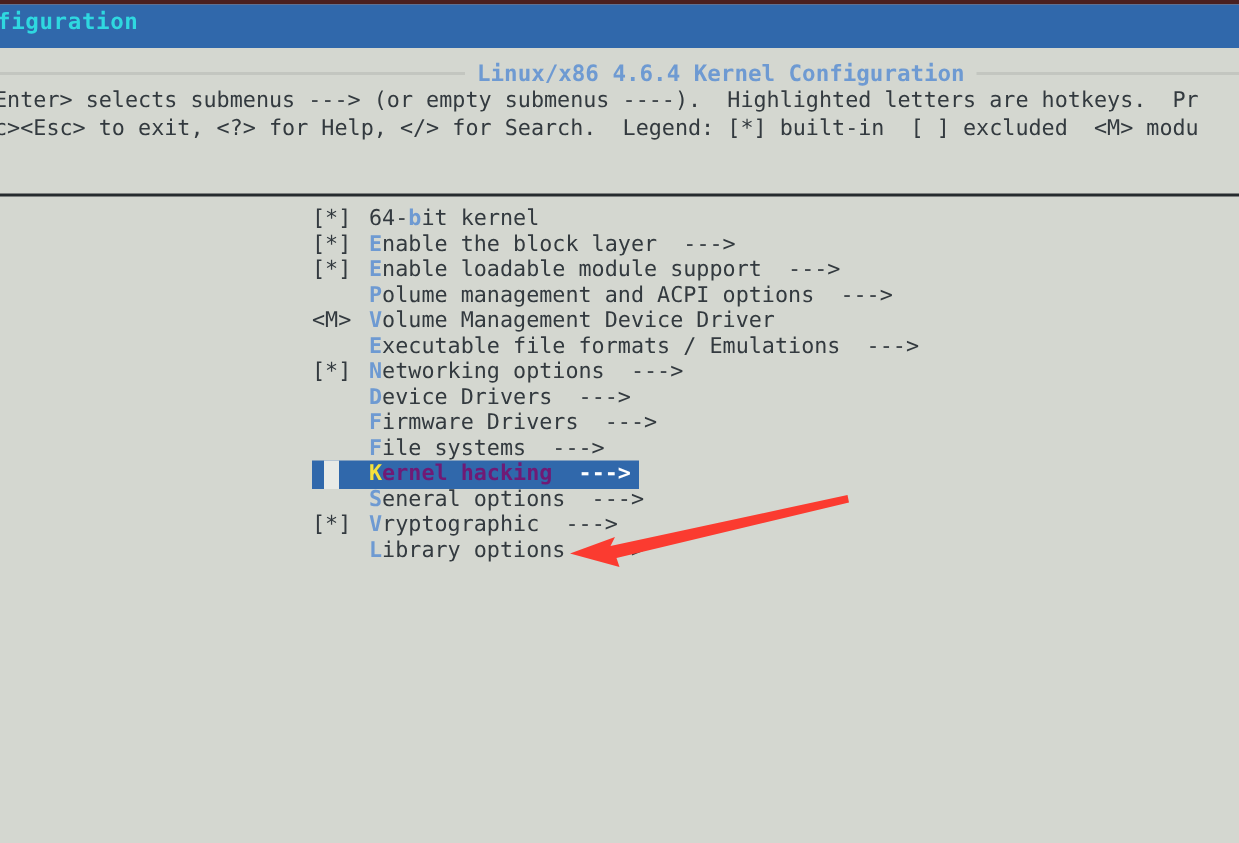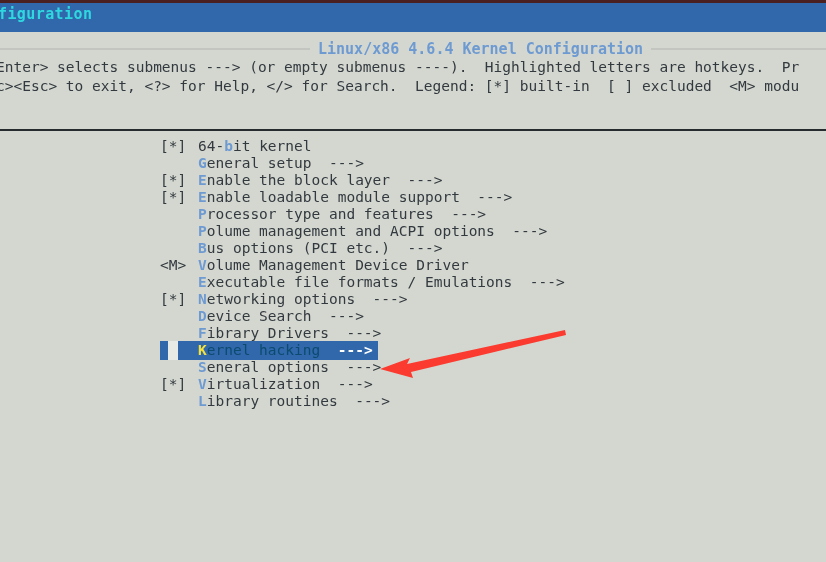--- a/index.html
+++ b/index.html
@@ -131,20 +131,21 @@
     top: 138px;
     width: 826px;
   }
   .menu-row {
     position: relative;
     height: 17px;
     line-height: 17px;
     font-size: 14.5px;
     white-space: pre;
     color: #333a3f;
+    margin-left: 48px;
   }
   .row-inner {
     position: absolute;
     left: 160px;
     top: 0;
     white-space: pre;
   }
   .mark {
     color: #333a3f;
     display: inline-block;
@@ -174,21 +175,21 @@
     left: 168px;
     top: -1px;
     width: 10px;
     height: 19px;
     background: #e8eae6;
   }
   .menu-row.selected .row-inner {
     z-index: 2;
   }
   .menu-row.selected .mark { color: #ffffff; }
-  .menu-row.selected .lbl { color: #0c4a6e; font-weight: normal; }
+  .menu-row.selected .lbl { color: #701a75; font-weight: bold; }
   .menu-row.selected .arrowtxt { color: #ffffff; font-weight: bold; }
   .menu-row.selected .hot { color: #f5e23c; font-weight: bold; }
 
   
   .annot-arrow {
     position: absolute;
     left: 380px;
     top: 322px;
     width: 190px;
     height: 56px;
@@ -214,34 +215,32 @@
       <div class="banner-text">Linux/x86 4.6.4 Kernel Configuration</div>
     </div>
     <div class="help-line help-line-1">Enter&gt; selects submenus ---&gt; (or empty submenus ----).  Highlighted letters are hotkeys.  Pr</div>
     <div class="help-line help-line-2">c&gt;&lt;Esc&gt; to exit, &lt;?&gt; for Help, &lt;/&gt; for Search.  Legend: [*] built-in  [ ] excluded  &lt;M&gt; modu</div>
   </div>
 
   <div class="header-sep"></div>
 
   <div class="menu" id="menu-list">
       <div class="menu-row"><span class="row-inner"><span class="mark">[*]</span><span class="lbl">64-</span><span class="hot">b</span><span class="lbl">it kernel</span></span></div>
-      <div class="menu-row"><span class="row-inner"><span class="mark"></span><span class="hot">G</span><span class="lbl">eneral setup</span><span class="arrowtxt">  ---&gt;</span></span></div>
       <div class="menu-row"><span class="row-inner"><span class="mark">[*]</span><span class="hot">E</span><span class="lbl">nable the block layer</span><span class="arrowtxt">  ---&gt;</span></span></div>
       <div class="menu-row"><span class="row-inner"><span class="mark">[*]</span><span class="hot">E</span><span class="lbl">nable loadable module support</span><span class="arrowtxt">  ---&gt;</span></span></div>
-      <div class="menu-row"><span class="row-inner"><span class="mark"></span><span class="hot">P</span><span class="lbl">rocessor type and features</span><span class="arrowtxt">  ---&gt;</span></span></div>
       <div class="menu-row"><span class="row-inner"><span class="mark"></span><span class="hot">P</span><span class="lbl">olume management and ACPI options</span><span class="arrowtxt">  ---&gt;</span></span></div>
-      <div class="menu-row"><span class="row-inner"><span class="mark"></span><span class="hot">B</span><span class="lbl">us options (PCI etc.)</span><span class="arrowtxt">  ---&gt;</span></span></div>
       <div class="menu-row"><span class="row-inner"><span class="mark">&lt;M&gt;</span><span class="hot">V</span><span class="lbl">olume Management Device Driver</span></span></div>
       <div class="menu-row"><span class="row-inner"><span class="mark"></span><span class="hot">E</span><span class="lbl">xecutable file formats / Emulations</span><span class="arrowtxt">  ---&gt;</span></span></div>
       <div class="menu-row"><span class="row-inner"><span class="mark">[*]</span><span class="hot">N</span><span class="lbl">etworking options</span><span class="arrowtxt">  ---&gt;</span></span></div>
-      <div class="menu-row"><span class="row-inner"><span class="mark"></span><span class="hot">D</span><span class="lbl">evice Search</span><span class="arrowtxt">  ---&gt;</span></span></div>
-      <div class="menu-row"><span class="row-inner"><span class="mark"></span><span class="hot">F</span><span class="lbl">ibrary Drivers</span><span class="arrowtxt">  ---&gt;</span></span></div>
+      <div class="menu-row"><span class="row-inner"><span class="mark"></span><span class="hot">D</span><span class="lbl">evice Drivers</span><span class="arrowtxt">  ---&gt;</span></span></div>
+      <div class="menu-row"><span class="row-inner"><span class="mark"></span><span class="hot">F</span><span class="lbl">irmware Drivers</span><span class="arrowtxt">  ---&gt;</span></span></div>
+      <div class="menu-row"><span class="row-inner"><span class="mark"></span><span class="hot">F</span><span class="lbl">ile systems</span><span class="arrowtxt">  ---&gt;</span></span></div>
       <div class="menu-row selected"><div class="sel-bg"></div><div class="cursor-block"></div><span class="row-inner"><span class="mark"></span><span class="hot">K</span><span class="lbl">ernel hacking</span><span class="arrowtxt">  ---&gt;</span></span></div>
       <div class="menu-row"><span class="row-inner"><span class="mark"></span><span class="hot">S</span><span class="lbl">eneral options</span><span class="arrowtxt">  ---&gt;</span></span></div>
-      <div class="menu-row"><span class="row-inner"><span class="mark">[*]</span><span class="hot">V</span><span class="lbl">irtualization</span><span class="arrowtxt">  ---&gt;</span></span></div>
-      <div class="menu-row"><span class="row-inner"><span class="mark"></span><span class="hot">L</span><span class="lbl">ibrary routines</span><span class="arrowtxt">  ---&gt;</span></span></div>
+      <div class="menu-row"><span class="row-inner"><span class="mark">[*]</span><span class="hot">V</span><span class="lbl">ryptographic</span><span class="arrowtxt">  ---&gt;</span></span></div>
+      <div class="menu-row"><span class="row-inner"><span class="mark"></span><span class="hot">L</span><span class="lbl">ibrary options</span><span class="arrowtxt">  ---&gt;</span></span></div>
     </div>
 
   <svg class="annot-arrow" viewBox="0 0 190 56" width="190" height="56">
     <polygon points="0,47 30,36 27,42 185,8 186,13 31,50 33,56" fill="#fb3b30"></polygon>
   </svg>
 
 </div>
 
 </body></html>

